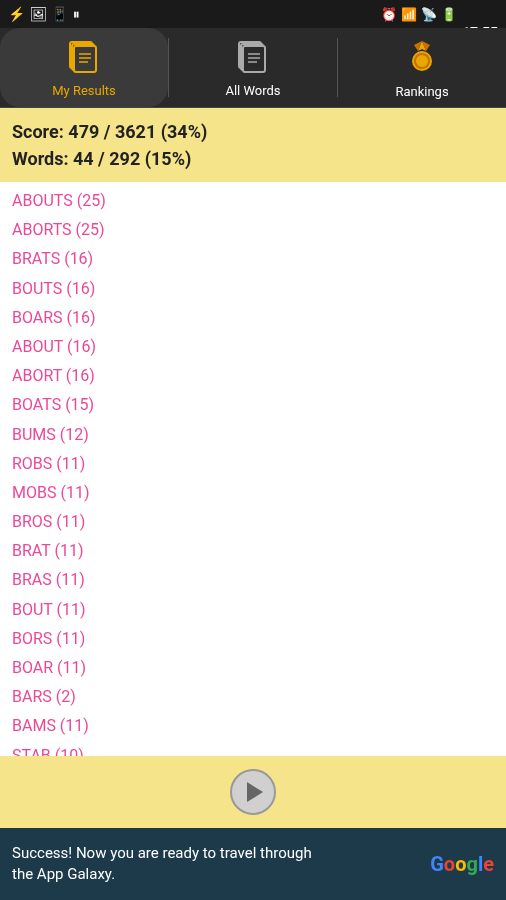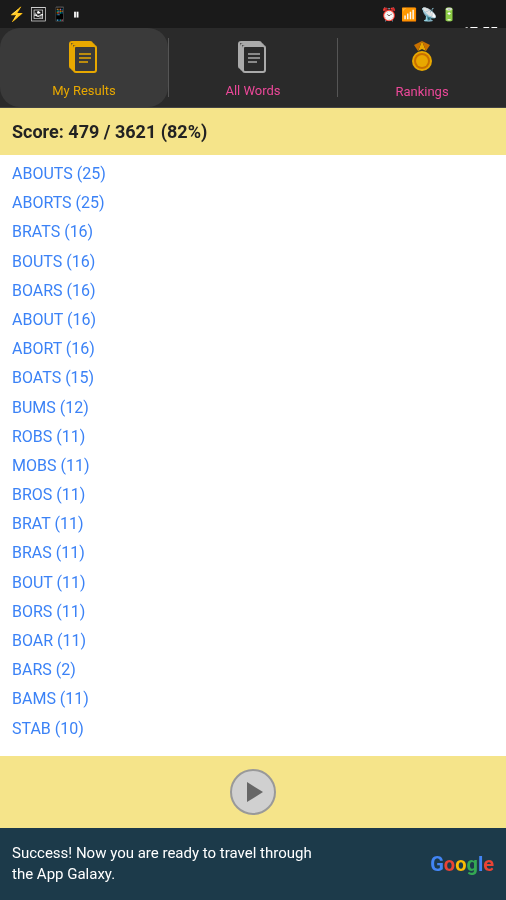--- a/index.html
+++ b/index.html
@@ -53,21 +53,21 @@
       gap: 4px;
       cursor: pointer;
       position: relative;
     }
     .tab.active {
       background: #3a3a3a;
       border-radius: 20px;
     }
     .tab-label {
       font-size: 13px;
-      color: #ec4899;
+      color: #ffffff;
     }
     .tab.active .tab-label {
       color: #e8a800;
     }
     .tab-icon {
       font-size: 28px;
       line-height: 1;
     }
     .tab-divider {
       width: 1px;
@@ -91,21 +91,21 @@
     .word-list {
       background: white;
       flex: 1;
       overflow-y: auto;
       padding: 4px 0;
       height: 510px;
     }
     .word-item {
       padding: 3px 12px;
       font-size: 16px;
-      color: #3b82f6;
+      color: #ec4899;
       line-height: 1.45;
     }
 
     
     .bottom-area {
       background: #f5e48a;
       height: 72px;
       display: flex;
       align-items: center;
       justify-content: center;
@@ -229,21 +229,22 @@
           <circle cx="18" cy="24" r="10" fill="#e8a800"></circle>
           <circle cx="18" cy="24" r="8" fill="#c87000"></circle>
           <circle cx="18" cy="24" r="6" fill="#e8a800"></circle>
         </svg>
       </div>
       <span class="tab-label">Rankings</span>
     </div>
   </div>
 
   <div class="score-bar">
-    <div class="score-line">Score: 479 / 3621  (82%)</div>
+    <div class="score-line">Score: 479 / 3621  (34%)</div>
+    <div class="score-line">Words: 44 / 292  (15%)</div>
   </div>
 
   <div class="word-list">
   <div class="word-item">ABOUTS (25)</div>
       <div class="word-item">ABORTS (25)</div>
       <div class="word-item">BRATS (16)</div>
       <div class="word-item">BOUTS (16)</div>
       <div class="word-item">BOARS (16)</div>
       <div class="word-item">ABOUT (16)</div>
       <div class="word-item">ABORT (16)</div>

